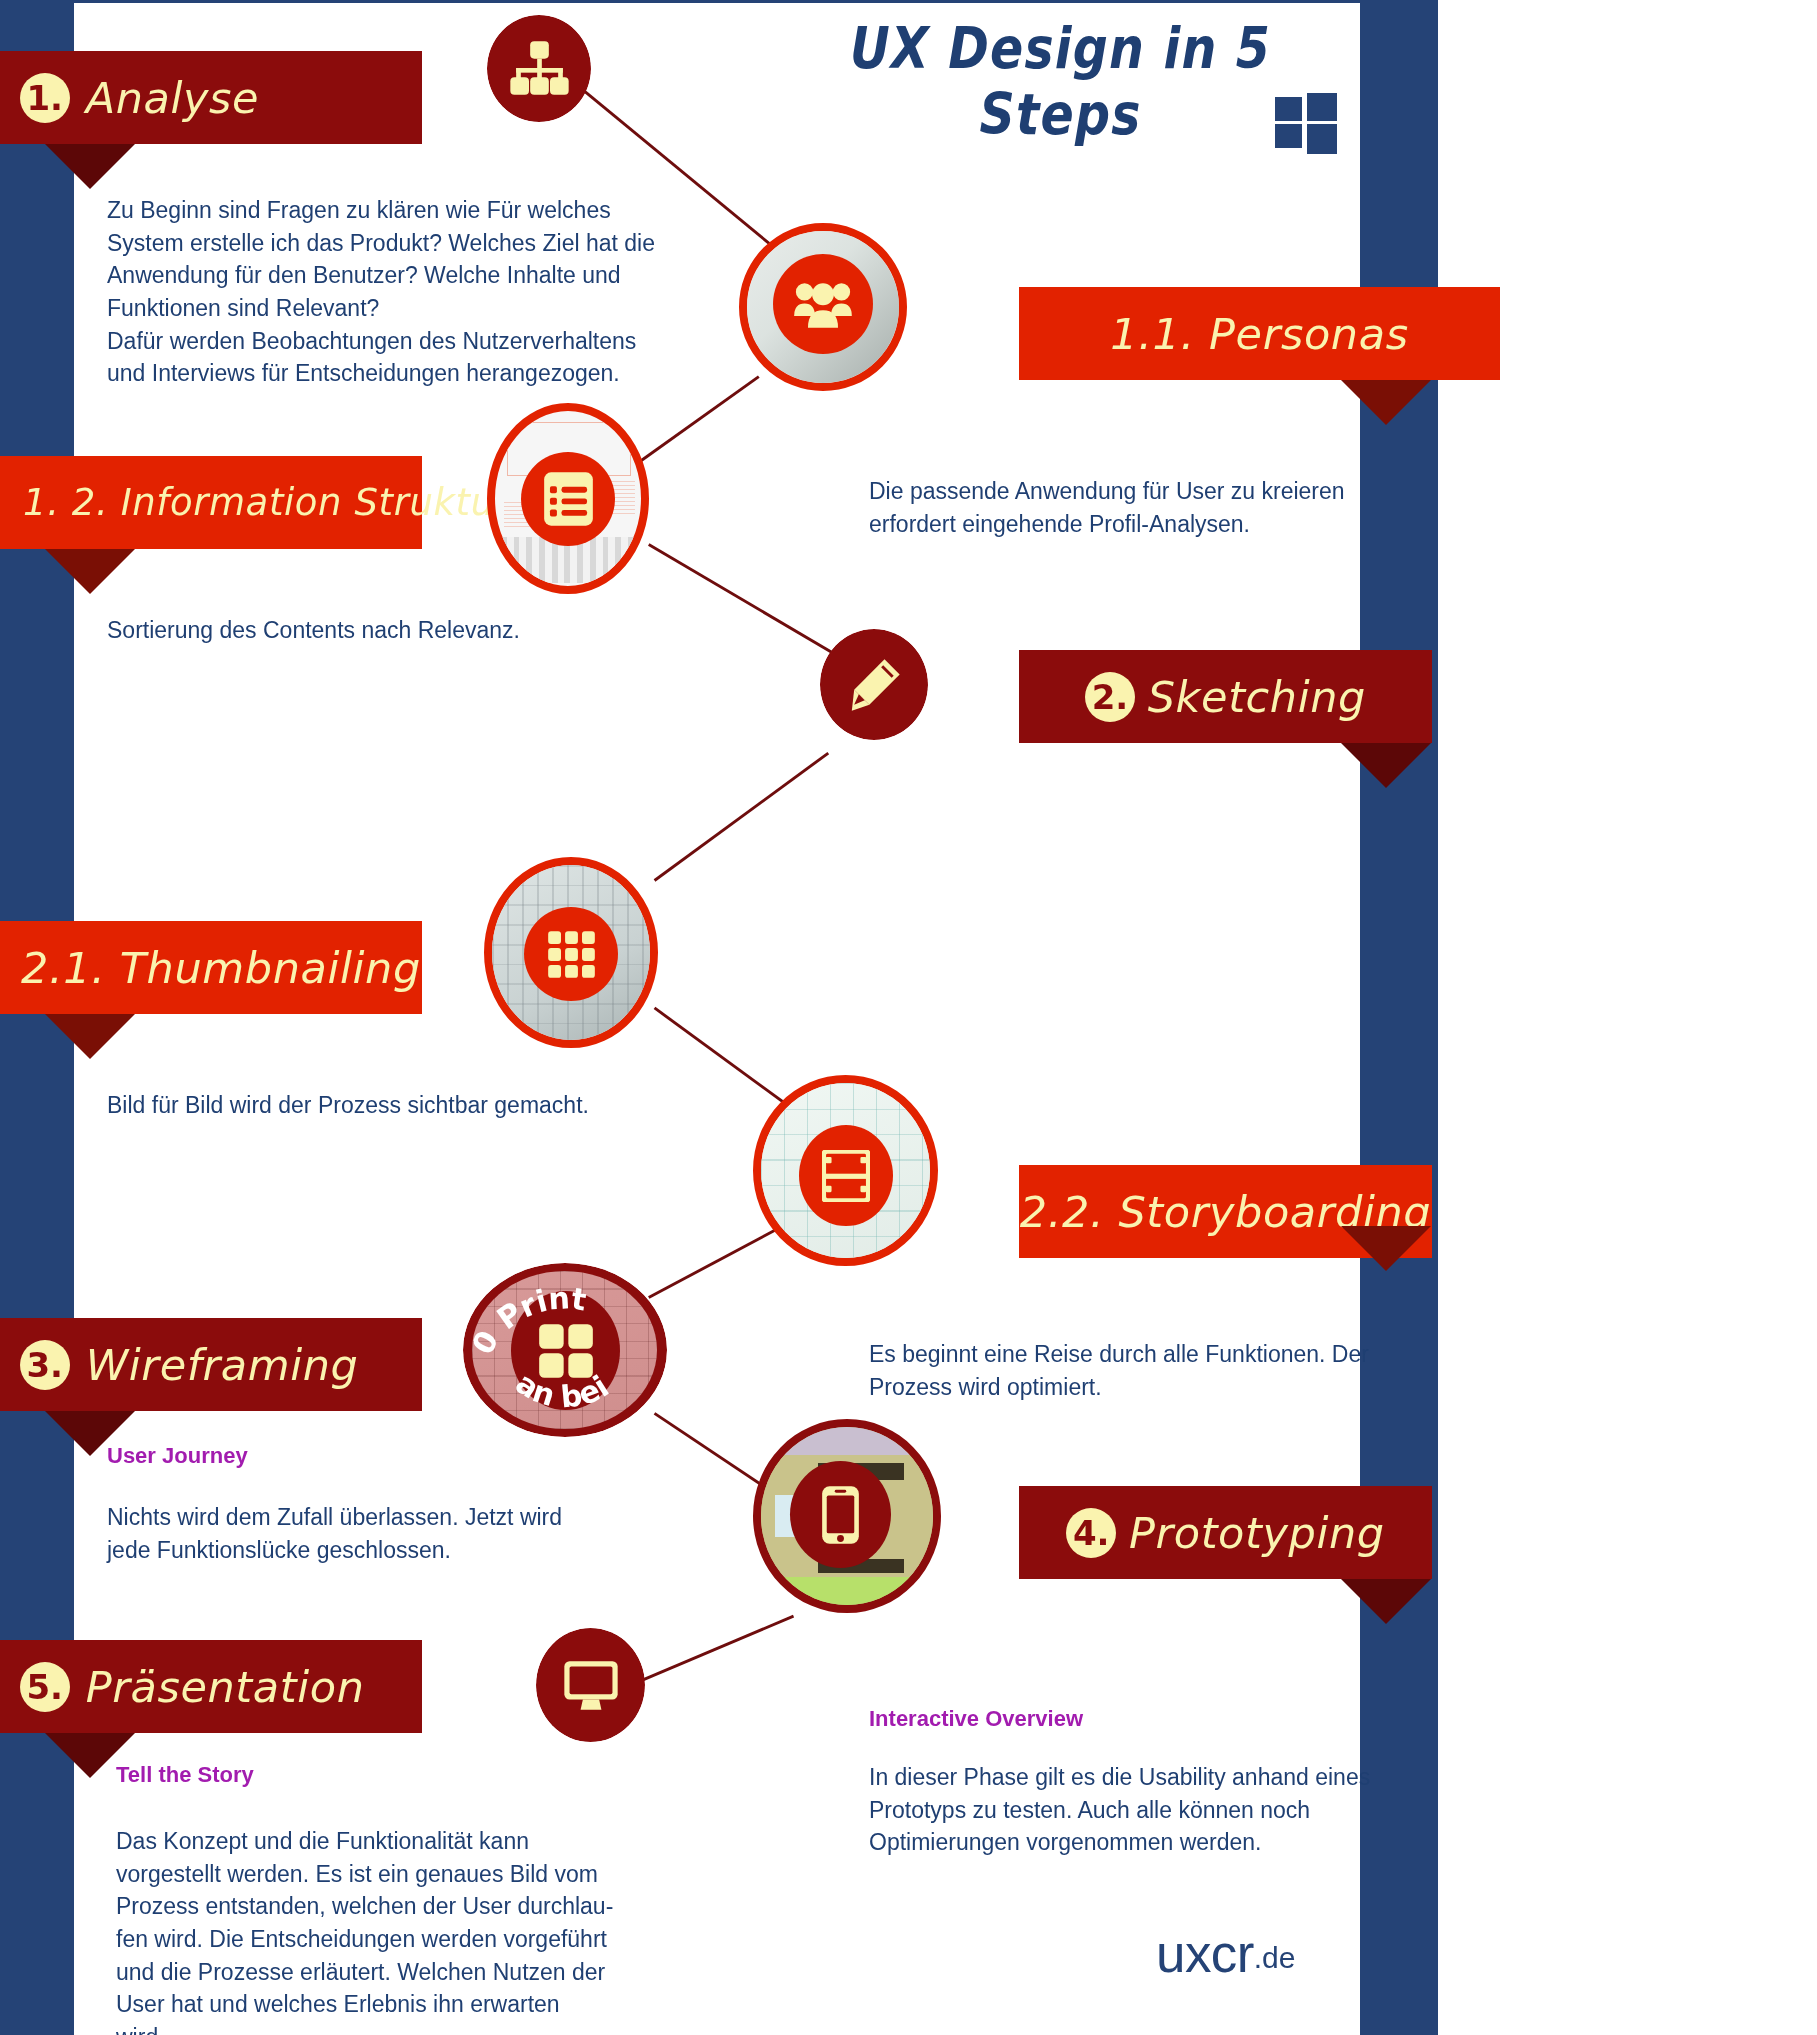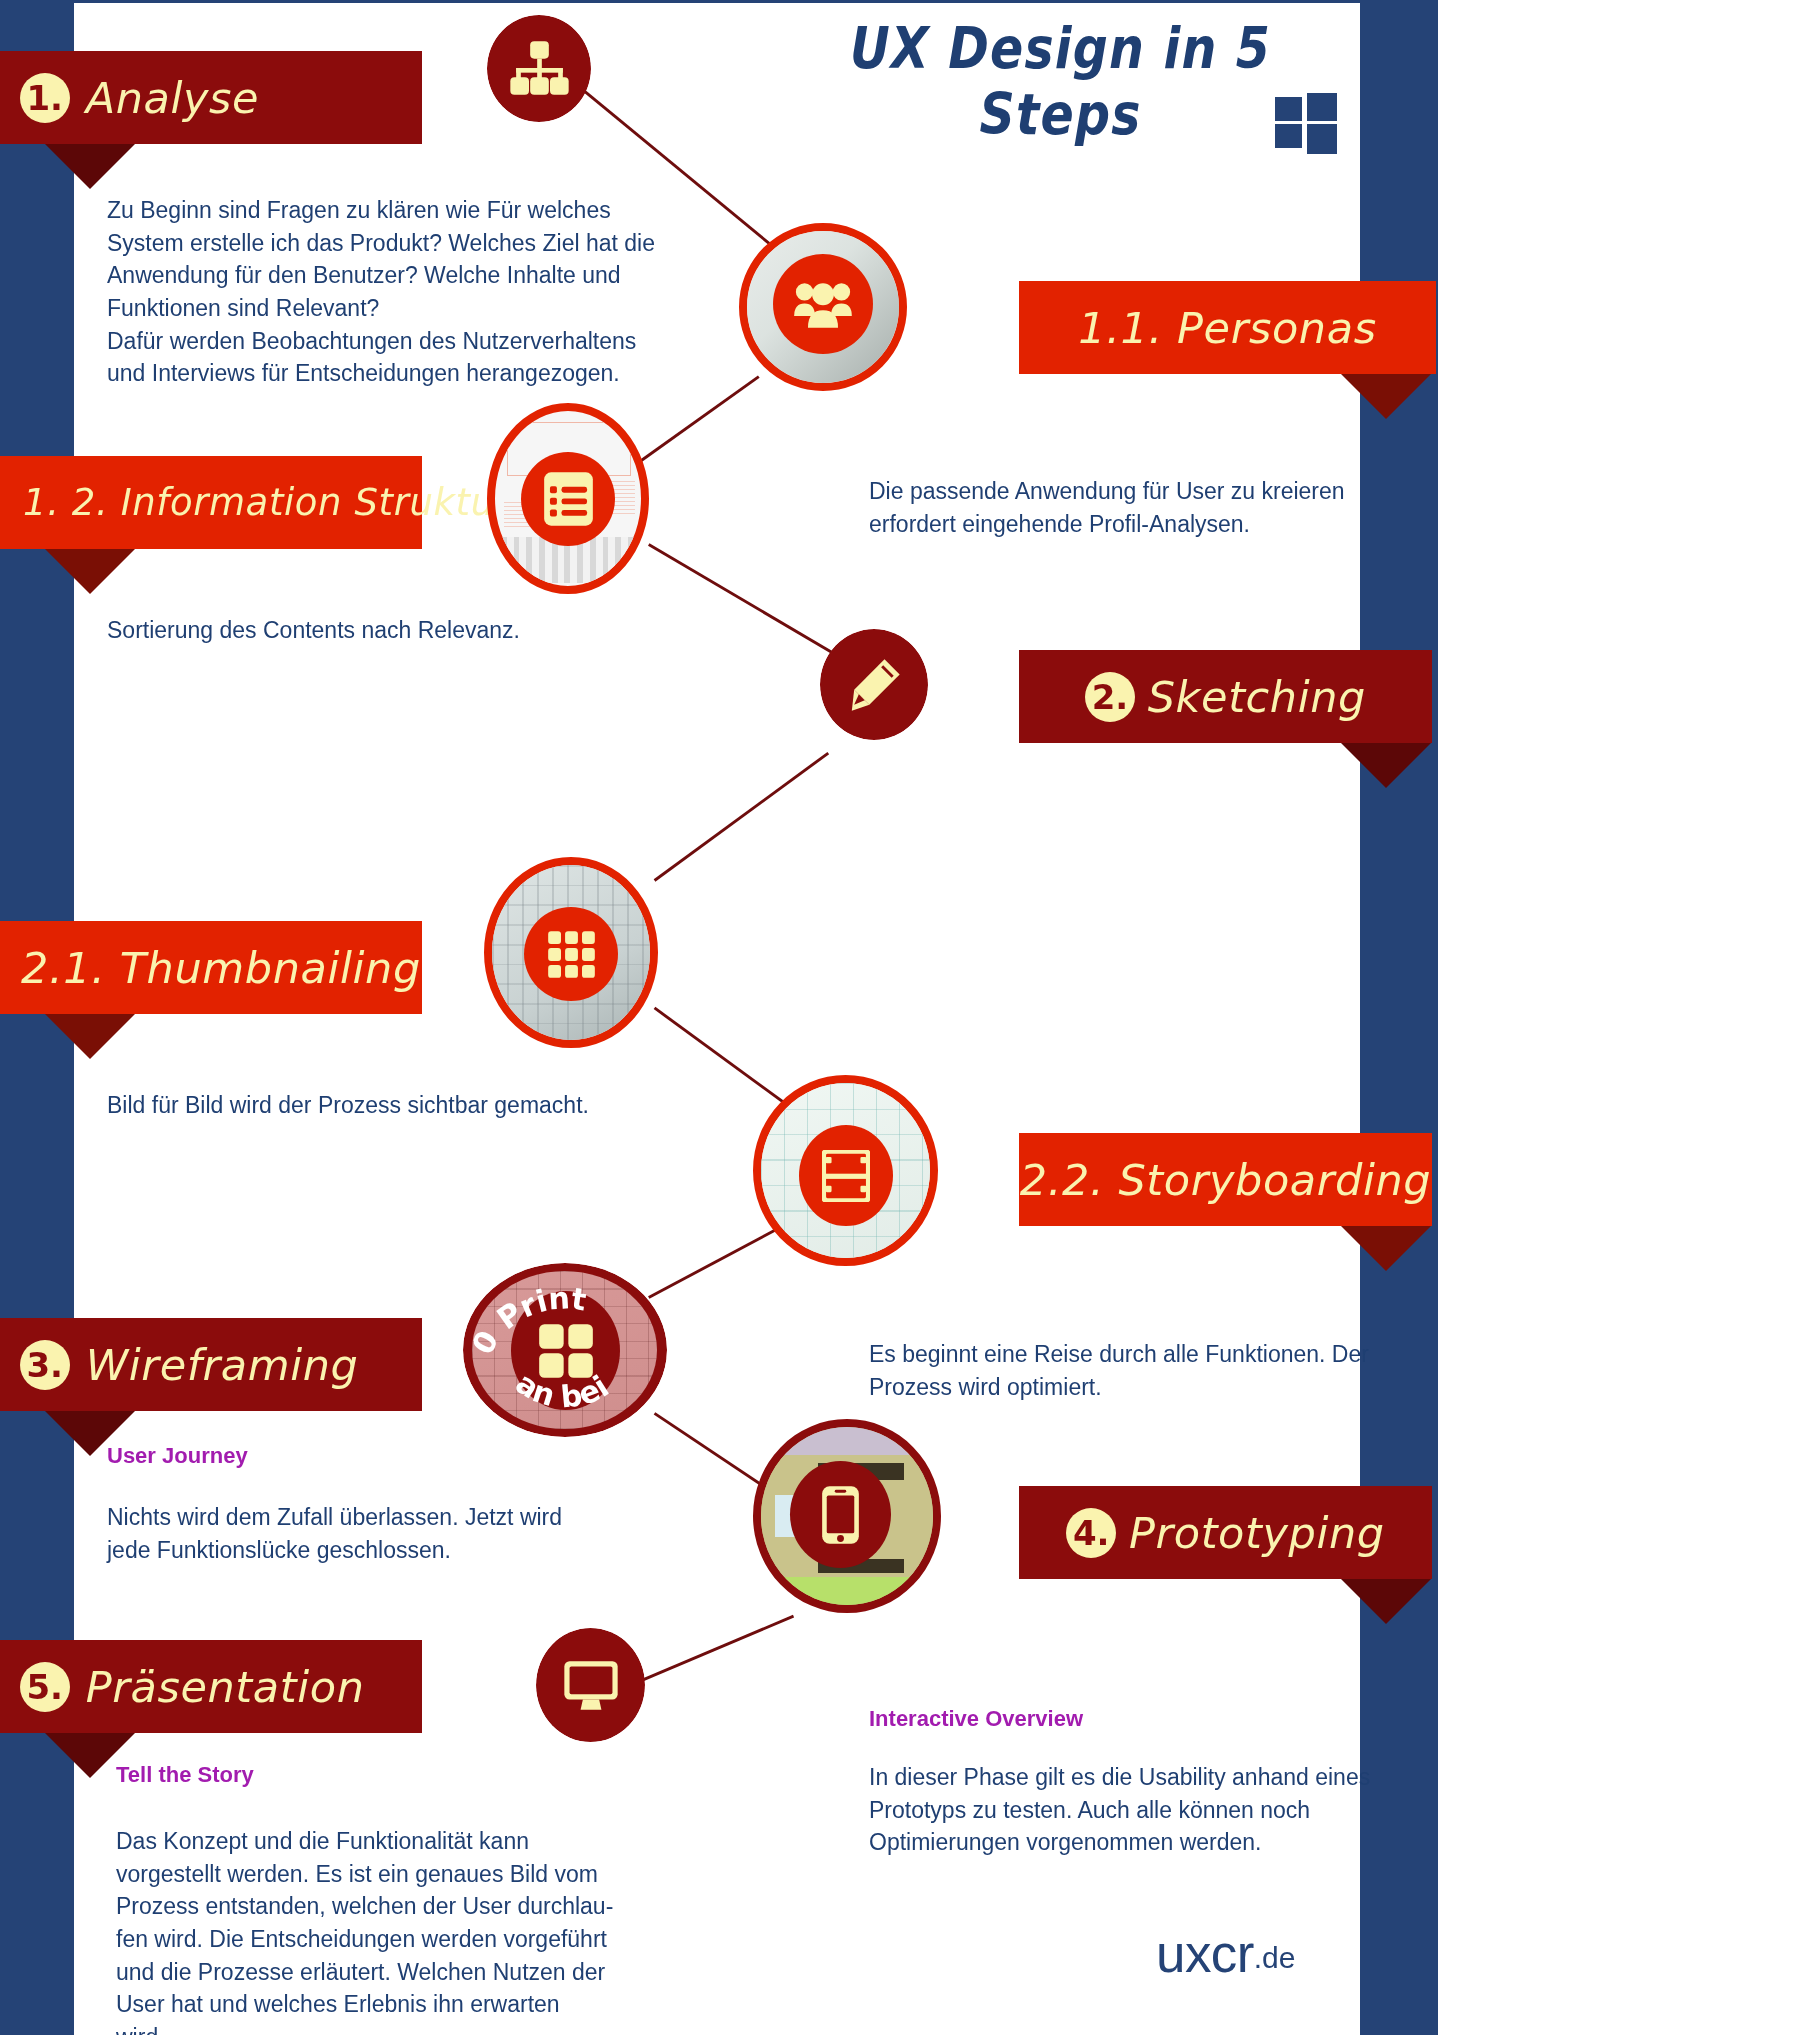--- a/index.html
+++ b/index.html
@@ -166,21 +166,21 @@
         <circle cx="20" cy="22" r="15" fill="#FAF3AF"></circle>
         <circle cx="84" cy="22" r="15" fill="#FAF3AF"></circle>
         <path d="M2 64 q0-22 18-22 q18 0 18 22 z" fill="#FAF3AF"></path>
         <path d="M66 64 q0-22 18-22 q18 0 18 22 z" fill="#FAF3AF"></path>
         <circle cx="52" cy="26" r="19" fill="#FAF3AF"></circle>
         <path d="M26 84 q0-30 26-30 q26 0 26 30 z" fill="#FAF3AF"></path>
       </svg>
     </div>
   </div>
 
-  <div class="ribbon rib-right bright" style="left:1019px;top:281px;width:417px;">
+  <div class="ribbon rib-right bright" style="left:1019px;top:287px;width:481px;">
     <div class="bar" style="padding-left:0;">
       <span class="ribbon-label">1.1. Personas</span>
     </div>
     <div class="tail" style="left:322px;"></div>
   </div>
 
   <div class="body-text" style="left:869px;top:475px;width:521px;">Die passende Anwendung für User zu kreieren
 erfordert eingehende Profil-Analysen.</div>
 
   <div class="ribbon rib-left bright" style="left:0px;top:456px;width:422px;">
@@ -281,21 +281,21 @@
           <rect x="6" y="12" width="10" height="11" rx="2"></rect>
           <rect x="6" y="62" width="10" height="11" rx="2"></rect>
           <rect x="66" y="12" width="10" height="11" rx="2"></rect>
           <rect x="66" y="62" width="10" height="11" rx="2"></rect>
         </g>
       </svg>
     </div>
   </div>
 
   <div class="ribbon rib-right bright" style="left:1019px;top:1133px;width:413px;">
-    <div class="bar" style="padding-left:0;">
+    <div class="bar" style="padding-left:0;margin-top:32px;">
       <span class="ribbon-label">2.2. Storyboarding</span>
     </div>
     <div class="tail" style="left:322px;"></div>
   </div>
 
   <div class="body-text" style="left:869px;top:1338px;width:510px;">Es beginnt eine Reise durch alle Funktionen. Der
 Prozess wird optimiert.</div>
 
   <div class="ribbon rib-left dark" style="left:0px;top:1318px;width:422px;">
     <div class="bar">

